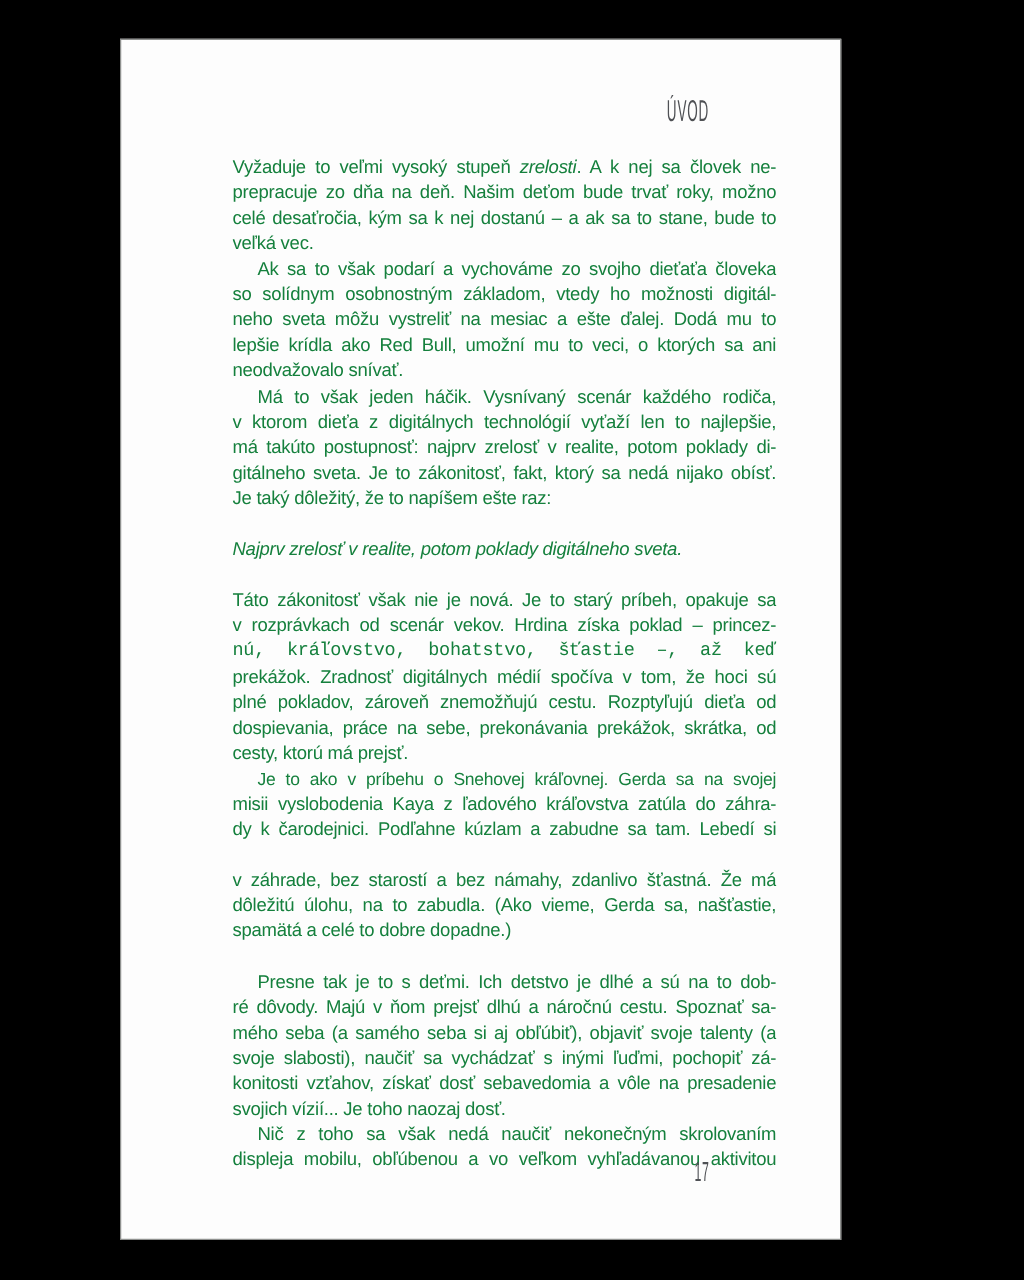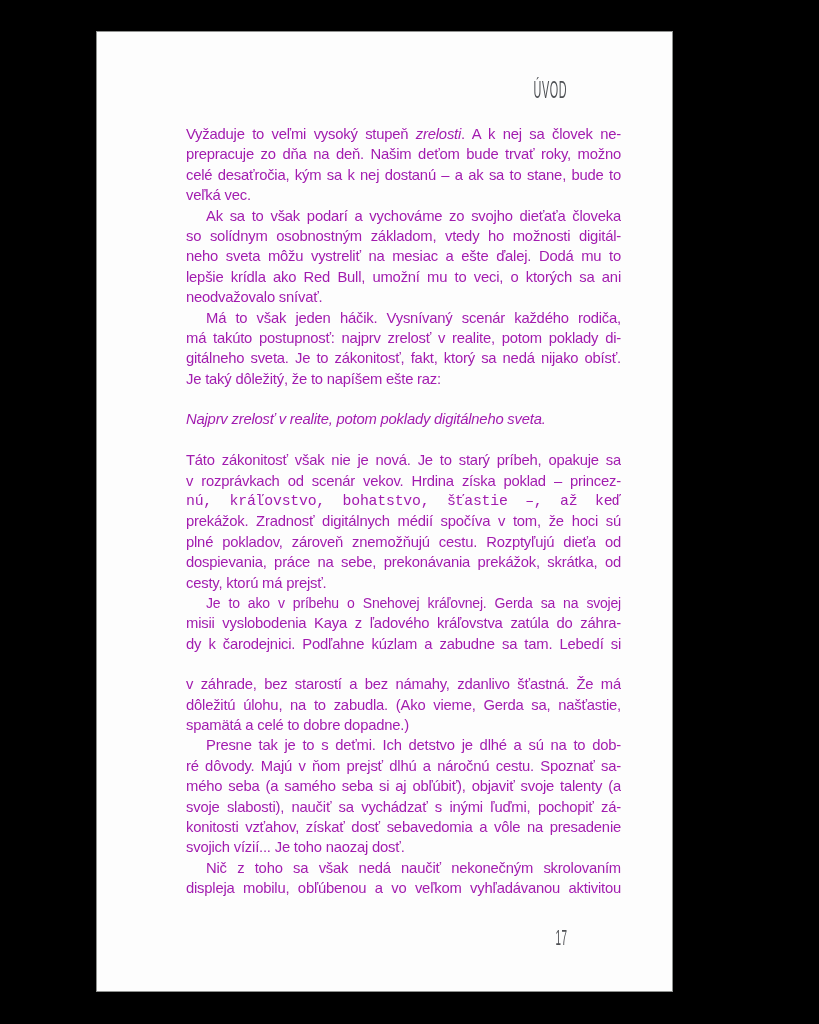--- a/index.html
+++ b/index.html
@@ -12,21 +12,21 @@
     background:#fdfdfd;border:1px solid #8f918f;box-sizing:border-box;
   }
   .chapter-header{
     position:absolute;top:44px;right:105px;
     color:#4f5155;font-size:24px;font-weight:500;letter-spacing:1.5px;
     transform:scaleX(0.45);transform-origin:100% 50%;
     white-space:nowrap;
   }
   .text-block{
     position:absolute;left:89px;top:92px;width:435px;
-    color:#a21caf;font-size:14.8px;letter-spacing:-0.2px;
+    color:#15803d;font-size:14.8px;letter-spacing:-0.2px;
   }
   .para{margin:0;}
   .para.space{margin-top:20.4px;}
   .line{
     line-height:20.4px;height:20.4px;overflow:hidden;
     text-align:justify;text-align-last:justify;
   }
   .line.last{text-align-last:left;}
   .line.indent{padding-left:20px;box-sizing:border-box;}
   .line i{font-style:italic;}
@@ -53,20 +53,21 @@
       </div>
       <div class="para">
         <div class="line indent" style="font-size: 14.8px;"><span>Ak sa to však podarí a vychováme zo svojho dieťaťa človeka</span></div>
         <div class="line" style="font-size: 14.8px;"><span>so solídnym osobnostným základom, vtedy ho možnosti digitál-</span></div>
         <div class="line" style="font-size: 14.8px;"><span>neho sveta môžu vystreliť na mesiac a ešte ďalej. Dodá mu to</span></div>
         <div class="line" style="font-size: 14.8px;"><span>lepšie krídla ako Red Bull, umožní mu to veci, o ktorých sa ani</span></div>
         <div class="line last" style="font-size: 14.8px;"><span>neodvažovalo snívať.</span></div>
       </div>
       <div class="para">
         <div class="line indent" style="font-size: 14.8px;"><span>Má to však jeden háčik. Vysnívaný scenár každého rodiča,</span></div>
+        <div class="line" style="font-size: 14.8px;"><span>v ktorom dieťa z digitálnych technológií vyťaží len to najlepšie,</span></div>
         <div class="line" style="font-size: 14.8px;"><span>má takúto postupnosť: najprv zrelosť v realite, potom poklady di-</span></div>
         <div class="line" style="font-size: 14.8px;"><span>gitálneho sveta. Je to zákonitosť, fakt, ktorý sa nedá nijako obísť.</span></div>
         <div class="line last" style="font-size: 14.8px;"><span>Je taký dôležitý, že to napíšem ešte raz:</span></div>
       </div>
       <div class="para space">
         <div class="line last" style="font-size: 14.8px;"><i>Najprv zrelosť v realite, potom poklady digitálneho sveta.</i></div>
       </div>
       <div class="para space">
         <div class="line" style="font-size: 14.8px;"><span>Táto zákonitosť však nie je nová. Je to starý príbeh, opakuje sa</span></div>
         <div class="line" style="font-size: 14.8px;"><span>v rozprávkach od scenár vekov. Hrdina získa poklad – princez-</span></div>
@@ -78,21 +79,21 @@
       </div>
       <div class="para">
         <div class="line indent" style="font-size: 14px;"><span>Je to ako v príbehu o Snehovej kráľovnej. Gerda sa na svojej</span></div>
         <div class="line" style="font-size: 14.8px;"><span>misii vyslobodenia Kaya z ľadového kráľovstva zatúla do záhra-</span></div>
         <div class="line" style="font-size: 14.8px;"><span>dy k čarodejnici. Podľahne kúzlam a zabudne sa tam. Lebedí si</span></div>
         <div class="line" style="font-size: 14.8px; margin-top: 20px;"><span>v záhrade, bez starostí a bez námahy, zdanlivo šťastná. Že má</span></div>
         <div class="line" style="font-size: 14.8px;"><span>dôležitú úlohu, na to zabudla. (Ako vieme, Gerda sa, našťastie,</span></div>
         <div class="line last" style="font-size: 14.8px;"><span>spamätá a celé to dobre dopadne.)</span></div>
       </div>
       <div class="para">
-        <div class="line indent" style="font-size: 14.8px;"><span>Presne tak je to s deťmi. Ich detstvo je dlhé a sú na to dob-</span></div>
+        <div class="line indent" style="font-size: 14.8px; margin-top: 20px;"><span>Presne tak je to s deťmi. Ich detstvo je dlhé a sú na to dob-</span></div>
         <div class="line" style="font-size: 14.8px;"><span>ré dôvody. Majú v ňom prejsť dlhú a náročnú cestu. Spoznať sa-</span></div>
         <div class="line" style="font-size: 14.8px;"><span>mého seba (a samého seba si aj obľúbiť), objaviť svoje talenty (a</span></div>
         <div class="line" style="font-size: 14.8px;"><span>svoje slabosti), naučiť sa vychádzať s inými ľuďmi, pochopiť zá-</span></div>
         <div class="line" style="font-size: 14.8px;"><span>konitosti vzťahov, získať dosť sebavedomia a vôle na presadenie</span></div>
         <div class="line last" style="font-size: 14.8px;"><span>svojich vízií... Je toho naozaj dosť.</span></div>
       </div>
       <div class="para">
         <div class="line indent" style="font-size: 14.8px;"><span>Nič z toho sa však nedá naučiť nekonečným skrolovaním</span></div>
         <div class="line" style="font-size: 14.8px;"><span>displeja mobilu, obľúbenou a vo veľkom vyhľadávanou aktivitou</span></div>
       </div>

